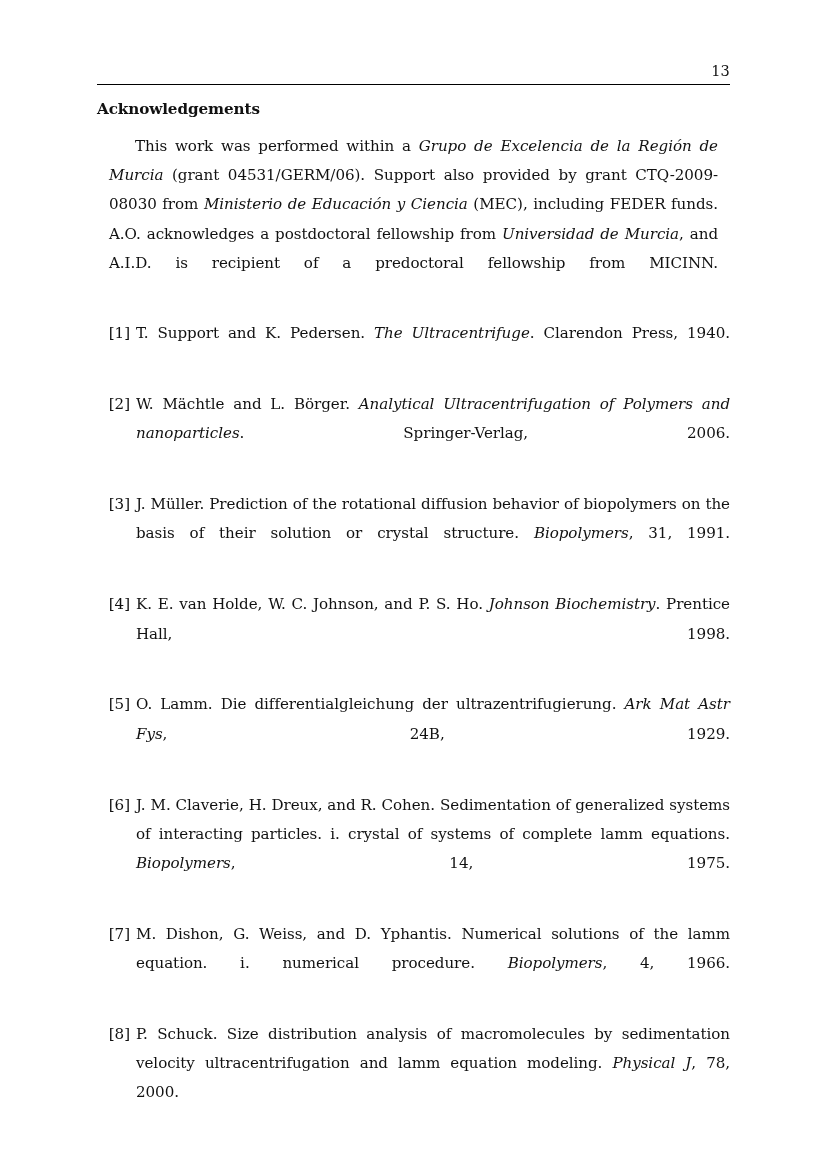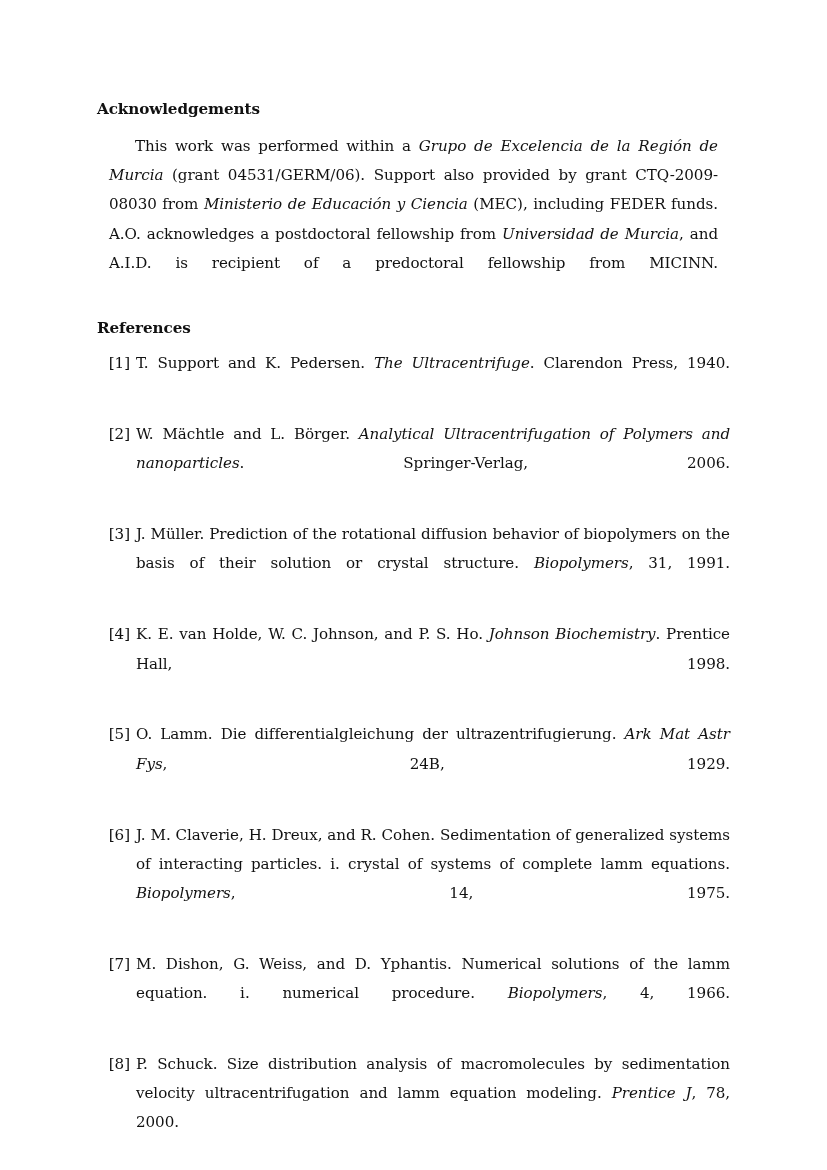--- a/index.html
+++ b/index.html
@@ -121,28 +121,31 @@
     content: "";
     display: inline-block;
     width: 100%;
   }
 </style>
 </head>
 <body>
 
 <div class="page">
 
+  <div class="header">
+    <div class="header-number">13</div>
+    <div class="header-rule"></div>
+  </div>
 
   <div class="content">
 
     <h2 class="section-title">Acknowledgements</h2>
 
     <p class="ack-para"><span>This work was performed within a </span><i>Grupo de Excelencia de la Región de Murcia</i><span> (grant 04531/GERM/06). Support also provided by grant CTQ-2009-08030 from </span><i>Ministerio de Educación y Ciencia</i><span> (MEC), including FEDER funds. A.O. acknowledges a postdoctoral fellowship from </span><i>Universidad de Murcia</i><span>, and A.I.D. is recipient of a predoctoral fellowship from MICINN.</span></p>
 
-    <h2 class="section-title refs-title">References</h2>
 
     <ol class="reflist">
   <li class="refitem">
     <span class="reflabel">[1]</span>
     <span class="reftext"><span>T. Support and K. Pedersen. </span><i>The Ultracentrifuge</i><span>. Clarendon Press, 1940.</span></span>
   </li>
 
   <li class="refitem">
     <span class="reflabel">[2]</span>
     <span class="reftext"><span>W. Mächtle and L. Börger. </span><i>Analytical Ultracentrifugation of Polymers and nanoparticles</i><span>. Springer-Verlag, 2006.</span></span>
@@ -168,20 +171,20 @@
     <span class="reftext"><span>J. M. Claverie, H. Dreux, and R. Cohen. Sedimentation of generalized systems of interacting particles. i. crystal of systems of complete lamm equations. </span><i>Biopolymers</i><span>, 14, 1975.</span></span>
   </li>
 
   <li class="refitem">
     <span class="reflabel">[7]</span>
     <span class="reftext"><span>M. Dishon, G. Weiss, and D. Yphantis. Numerical solutions of the lamm equation. i. numerical procedure. </span><i>Biopolymers</i><span>, 4, 1966.</span></span>
   </li>
 
   <li class="refitem">
     <span class="reflabel">[8]</span>
-    <span class="reftext"><span>P. Schuck. Size distribution analysis of macromolecules by sedimentation velocity ultracentrifugation and lamm equation modeling. </span><i>Prentice J</i><span>, 78, 2000.</span></span>
+    <span class="reftext"><span>P. Schuck. Size distribution analysis of macromolecules by sedimentation velocity ultracentrifugation and lamm equation modeling. </span><i>Physical J</i><span>, 78, 2000.</span></span>
   </li>
 
 </ol>
 
   </div>
 
 </div>
 
 </body></html>

